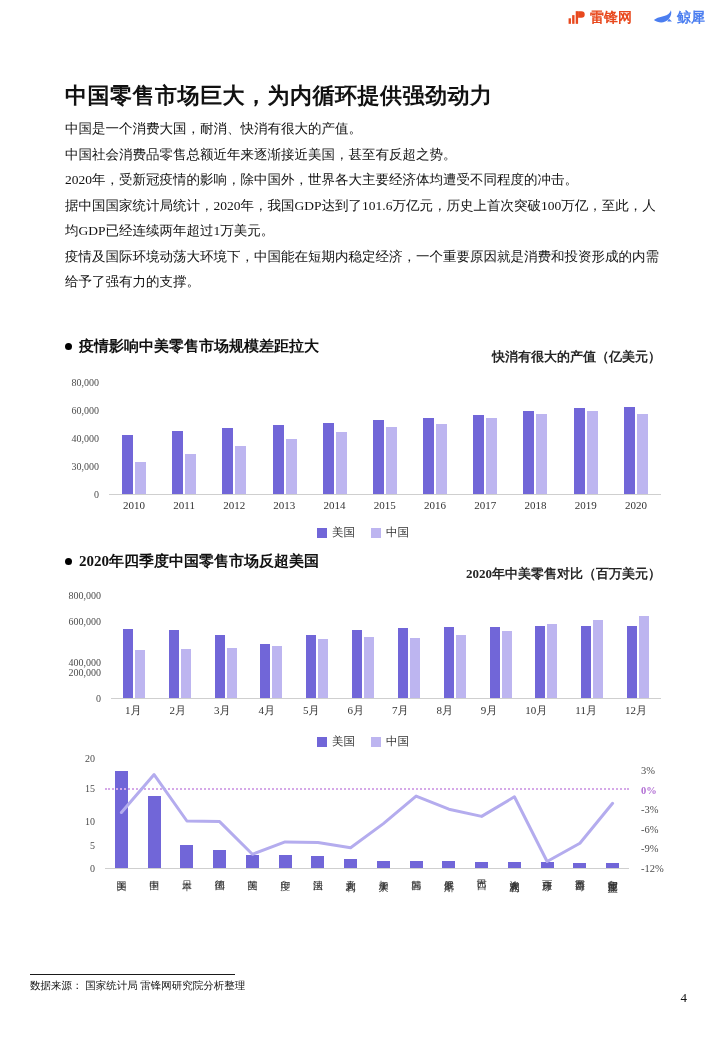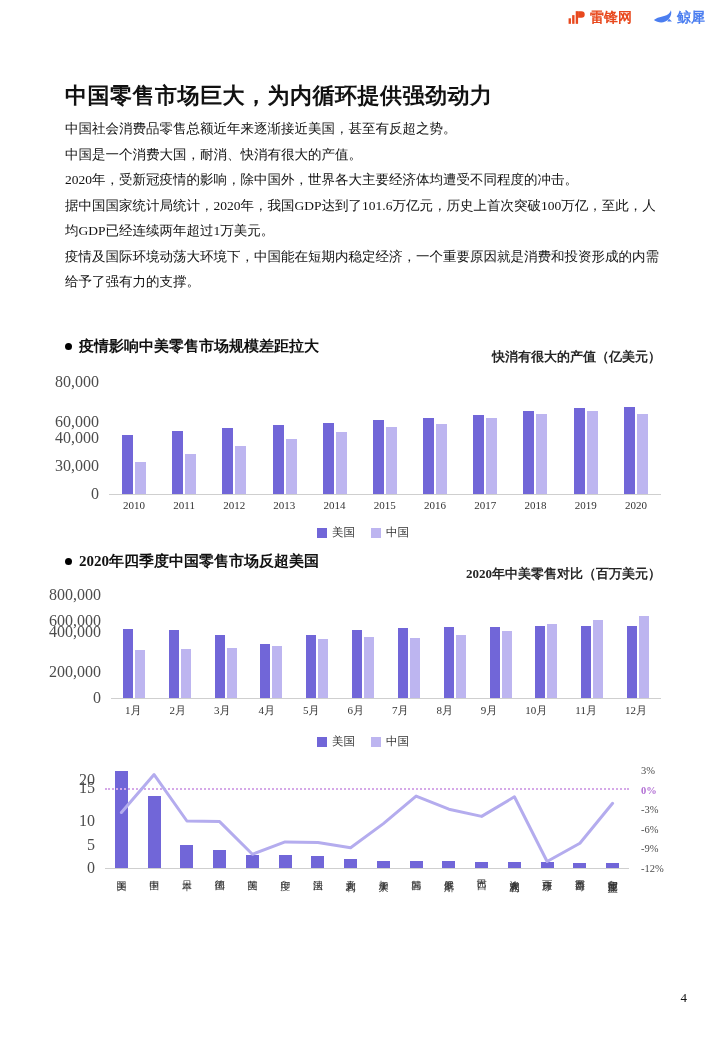--- a/index.html
+++ b/index.html
@@ -24,21 +24,21 @@
   .sec-title{font-size:15px;font-weight:bold;display:flex;align-items:center;gap:7px;}
   .sec-title::before{content:"";width:7px;height:7px;border-radius:50%;background:#000;flex:0 0 auto;}
   .chart-title{font-size:13px;font-weight:bold;color:#262626;white-space:nowrap;}
   #sec1 .chart-title{margin-top:11px;} #sec2 .chart-title{margin-top:13px;} #sec3 .chart-title{margin-top:23px;}
 
   
   .chart-body{position:relative;}
   #body1{margin-top:16px;} #body2{margin-top:12px;} #body3{margin-top:14px;}
   .yaxis{position:absolute;left:0;top:0;}
   #yaxis1{width:40px;height:112px;} #yaxis2{width:42px;height:103px;} #yaxis3{width:36px;height:98px;}
-  .ytick{position:absolute;right:6px;transform:translateY(50%);font-size:16px;color:#4c4c4c;white-space:nowrap;margin-top:44px;}
+  .ytick{position:absolute;right:6px;transform:translateY(50%);font-size:10px;color:#4c4c4c;white-space:nowrap;margin-top:44px;}
   .plot{position:relative;border-bottom:1px solid #cfcfcf;display:flex;align-items:flex-end;justify-content:space-around;}
   #plot1{height:112px;margin-left:44px;}
   #plot2{height:103px;margin-left:46px;}
   #plot3{height:98px;margin-left:40px;width:524px;}
   .bargroup{display:flex;align-items:flex-end;gap:2px;}
   .bar{width:11px;}
   #plot2 .bar{width:10px;}
   #plot3 .bar{width:13px;}
   .bar.s0{background:var(--us);} .bar.s1{background:var(--cn);}
   .xlabels{display:flex;justify-content:space-around;margin-top:4px;font-size:11px;color:#333;}
@@ -89,38 +89,38 @@
           <path d="M19.5 12.5 L23 15.5 L17.5 15.5 Z" fill="var(--jx)"></path>
         </svg>
       </span>
       <span>鲸犀</span>
     </div>
   </div>
 
   <h1 class="title">中国零售市场巨大，为内循环提供强劲动力</h1>
 
   <div class="paras">
+    <p>中国是一个消费大国，耐消、快消有很大的产值。</p>
     <p>中国社会消费品零售总额近年来逐渐接近美国，甚至有反超之势。</p>
-    <p>中国是一个消费大国，耐消、快消有很大的产值。</p>
     <p>2020年，受新冠疫情的影响，除中国外，世界各大主要经济体均遭受不同程度的冲击。</p>
     <p>据中国国家统计局统计，2020年，我国GDP达到了101.6万亿元，历史上首次突破100万亿，至此，人均GDP已经连续两年超过1万美元。</p>
     <p>疫情及国际环境动荡大环境下，中国能在短期内稳定经济，一个重要原因就是消费和投资形成的内需给予了强有力的支撑。</p>
   </div>
 
   <div class="section" id="sec1">
     <div class="sec-head">
       <div class="sec-title">疫情影响中美零售市场规模差距拉大</div>
       <div class="chart-title">快消有很大的产值（亿美元）</div>
     </div>
     <div class="chart-body" id="body1">
       <div class="yaxis" id="yaxis1">
           <div class="ytick" style="bottom: 0px;">0</div>
           <div class="ytick" style="bottom: 28px;">30,000</div>
           <div class="ytick" style="bottom: 56px;">40,000</div>
-          <div class="ytick" style="bottom: 72px;">60,000</div>
+          <div class="ytick" style="bottom: 84px;">60,000</div>
           <div class="ytick" style="bottom: 112px;">80,000</div>
         </div>
       <div class="plot" id="plot1">
           <div class="bargroup">
             <div class="bar s0" style="height: 58.8px;"></div>
             <div class="bar s1" style="height: 32.2px;"></div>
           </div>
           <div class="bargroup">
             <div class="bar s0" style="height: 63px;"></div>
             <div class="bar s1" style="height: 39.9px;"></div>
@@ -190,21 +190,21 @@
 
   <div class="section" id="sec2">
     <div class="sec-head">
       <div class="sec-title">2020年四季度中国零售市场反超美国</div>
       <div class="chart-title">2020年中美零售对比（百万美元）</div>
     </div>
     <div class="chart-body" id="body2">
       <div class="yaxis" id="yaxis2">
           <div class="ytick" style="bottom: 0px;">0</div>
           <div class="ytick" style="bottom: 25.75px;">200,000</div>
-          <div class="ytick" style="bottom: 66px;">400,000</div>
+          <div class="ytick" style="bottom: 36px;">400,000</div>
           <div class="ytick" style="bottom: 77.25px;">600,000</div>
           <div class="ytick" style="bottom: 103px;">800,000</div>
         </div>
       <div class="plot" id="plot2">
           <div class="bargroup">
             <div class="bar s0" style="height: 68.9px;"></div>
             <div class="bar s1" style="height: 48.3px;"></div>
           </div>
           <div class="bargroup">
             <div class="bar s0" style="height: 68.2px;"></div>
@@ -278,21 +278,21 @@
     </div>
   </div>
 
   <div class="section" id="sec3">
     <div class="chart-body" id="body3">
       <div class="yaxis" id="yaxis3">
           <div class="ytick" style="bottom: 0px;">0</div>
           <div class="ytick" style="bottom: 23.3333px;">5</div>
           <div class="ytick" style="bottom: 46.6667px;">10</div>
           <div class="ytick" style="bottom: 80px;">15</div>
-          <div class="ytick" style="bottom: 88px;">20</div>
+          <div class="ytick" style="bottom: 110px;">20</div>
         </div>
       <div class="plot" id="plot3">
           <div class="bargroup">
             <div class="bar s0" style="height: 97.5px;"></div>
           </div>
           <div class="bargroup">
             <div class="bar s0" style="height: 72.3px;"></div>
           </div>
           <div class="bargroup">
             <div class="bar s0" style="height: 23.3px;"></div>
@@ -363,15 +363,19 @@
           <div class="vxlabel">俄罗斯</div>
           <div class="vxlabel">巴西</div>
           <div class="vxlabel">澳大利亚</div>
           <div class="vxlabel">西班牙</div>
           <div class="vxlabel">墨西哥</div>
           <div class="vxlabel">印度尼西亚</div>
         </div>
     </div>
   </div>
 
+  <div class="footer">
+    <div class="src-rule"></div>
+    <span>数据来源：  国家统计局 雷锋网研究院分析整理</span>
+  </div>
   <div class="pagenum">4</div>
 
 </div>
 
 </body></html>

